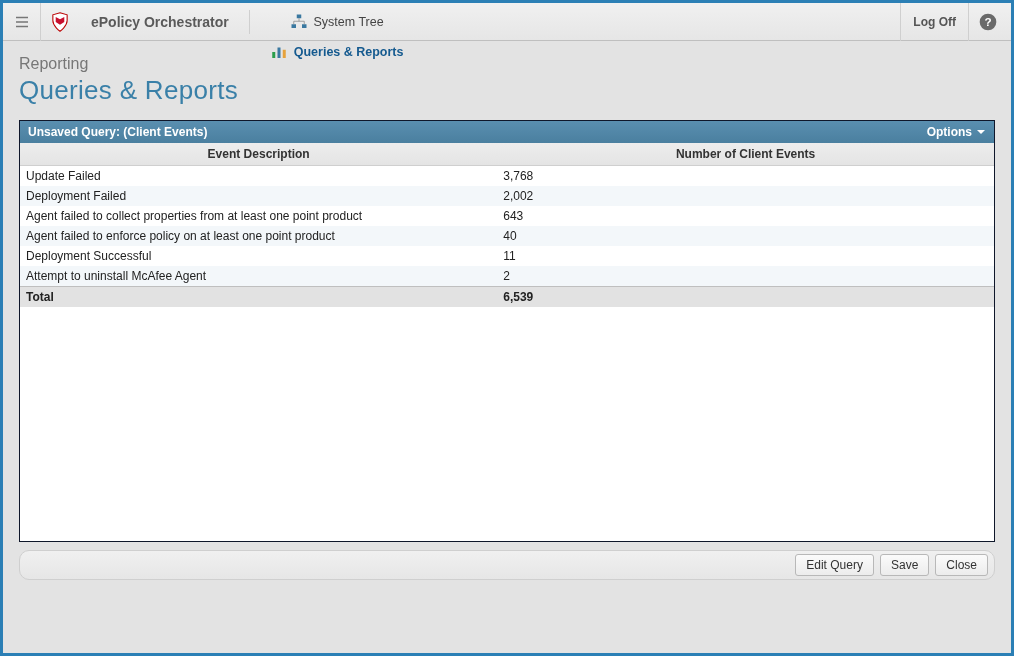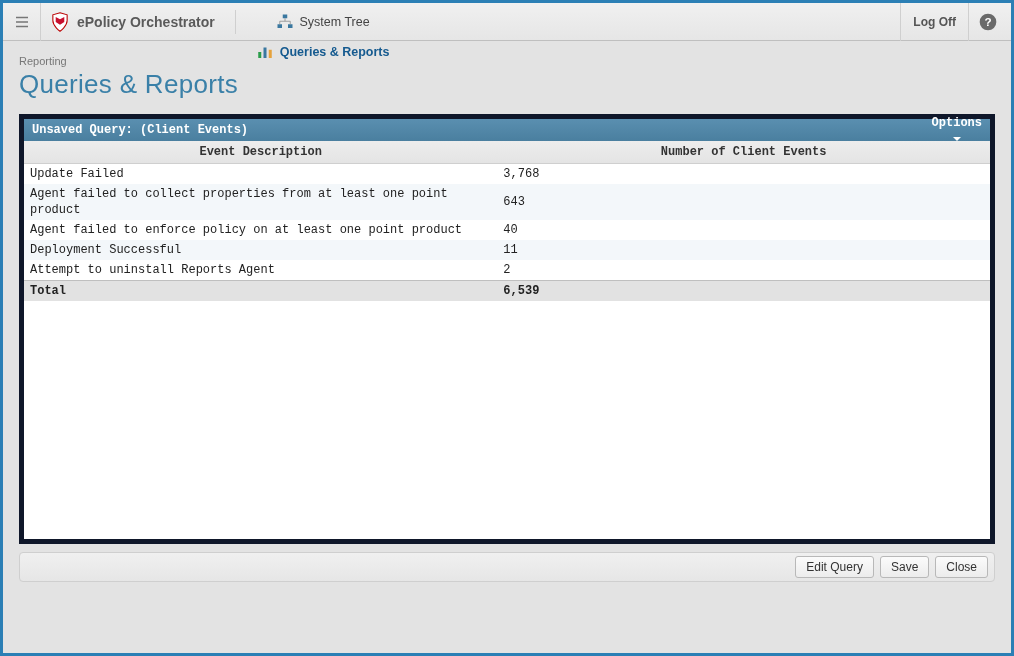--- a/index.html
+++ b/index.html
@@ -24,21 +24,21 @@
   }
   .hamburger {
     width: 38px; height: 38px;
     display:flex; align-items:center; justify-content:center;
     border-right: 1px solid #cfcfcf;
   }
   .sep-v {
     width:1px; height:24px; background:#cfcfcf; margin:0 10px;
   }
   .brand {
-    display:flex; align-items:center; gap:8px;
+    display:flex; align-items:center; gap:22px;
     font-size:14px; color:#5a5a5a; font-weight:600;
     padding:0 10px;
   }
   .brand .shield { width:18px; height:20px; }
   .nav {
     display:flex; align-items:center; gap:4px;flex-direction:column;
   }
   .nav-item {
     display:flex; align-items:center; gap:6px;
     padding:4px 10px;
@@ -60,43 +60,42 @@
   }
   .help {
     width:38px; height:38px;
     display:flex; align-items:center; justify-content:center;
     cursor:pointer;
   }
   
   .content {
     padding: 14px 16px 0 16px;
   }
-  .breadcrumb { font-size:11px; color:#777; }
+  .breadcrumb { font-size:16px; color:#777; }
   .page-title {
     font-size:26px; color:#3a80a8; font-weight:400;
     margin-top:2px; margin-bottom:14px;
     letter-spacing:0.3px;
   }
   .panel {
-    border: 5px solid #0f172a;
+    border: 1px solid #0f172a;
     background:#a16207;
-    font-family:Liberation Mono, monospace;
   }
   .panel-header {
     background: linear-gradient(#5a8fb0, #4a7f9f);
     color:#fff;
     font-weight:600;
     font-size:12px;
     display:flex; align-items:center;
     padding: 4px 8px;
     height:22px;
   }
   .panel-header .options {
     display:flex; align-items:center; gap:4px;
-    cursor:pointer; font-weight:600;flex-direction:column;
+    cursor:pointer; font-weight:600;
   }
   table.data {
     width:100%; border-collapse: collapse;
     table-layout: fixed;
   }
   table.data th {
     background: linear-gradient(#ededed,#e4e4e4);
     border-bottom:1px solid #cfcfcf;
     font-weight:600; font-size:12px; color:#333;
     padding:4px 6px;
@@ -122,21 +121,21 @@
     height: 398px;
     overflow:auto;
     background:#fff;
   }
   
   .bottombar {
     margin: 8px 16px 0 16px;
     height: 30px;
     background: linear-gradient(#f0f0f0,#e6e6e6);
     border:1px solid #cfcfcf;
-    border-radius:4px;
+    border-radius:10px;
     display:flex; align-items:center; justify-content:flex-end;
     padding: 0 6px; gap:6px;
   }
   .btn {
     background: linear-gradient(#fbfbfb,#ececec);
     border:1px solid #b8b8b8;
     border-radius:3px;
     padding: 3px 10px;
     font-size:12px; color:#333;
     cursor:pointer;
@@ -221,33 +220,37 @@
             <th>Event Description</th>
             <th>Number of Client Events</th>
           </tr>
         </thead>
         <tbody id="tbody">
             <tr>
               <td>Update Failed</td>
               <td class="num">3,768</td>
             </tr>
             <tr>
+              <td>Deployment Failed</td>
+              <td class="num">2,002</td>
+            </tr>
+            <tr>
               <td>Agent failed to collect properties from at least one point product</td>
               <td class="num">643</td>
             </tr>
             <tr>
               <td>Agent failed to enforce policy on at least one point product</td>
               <td class="num">40</td>
             </tr>
             <tr>
               <td>Deployment Successful</td>
               <td class="num">11</td>
             </tr>
             <tr>
-              <td>Attempt to uninstall Reports Agent</td>
+              <td>Attempt to uninstall McAfee Agent</td>
               <td class="num">2</td>
             </tr>
             <tr class="total">
               <td>Total</td>
               <td class="num">6,539</td>
             </tr>
           </tbody>
       </table>
     </div>
   </div>

